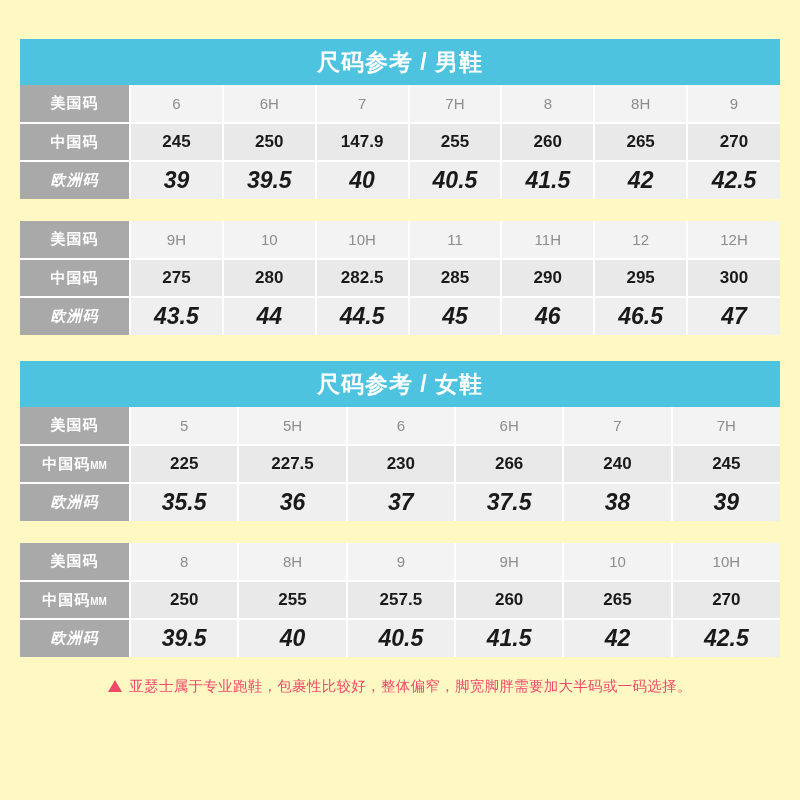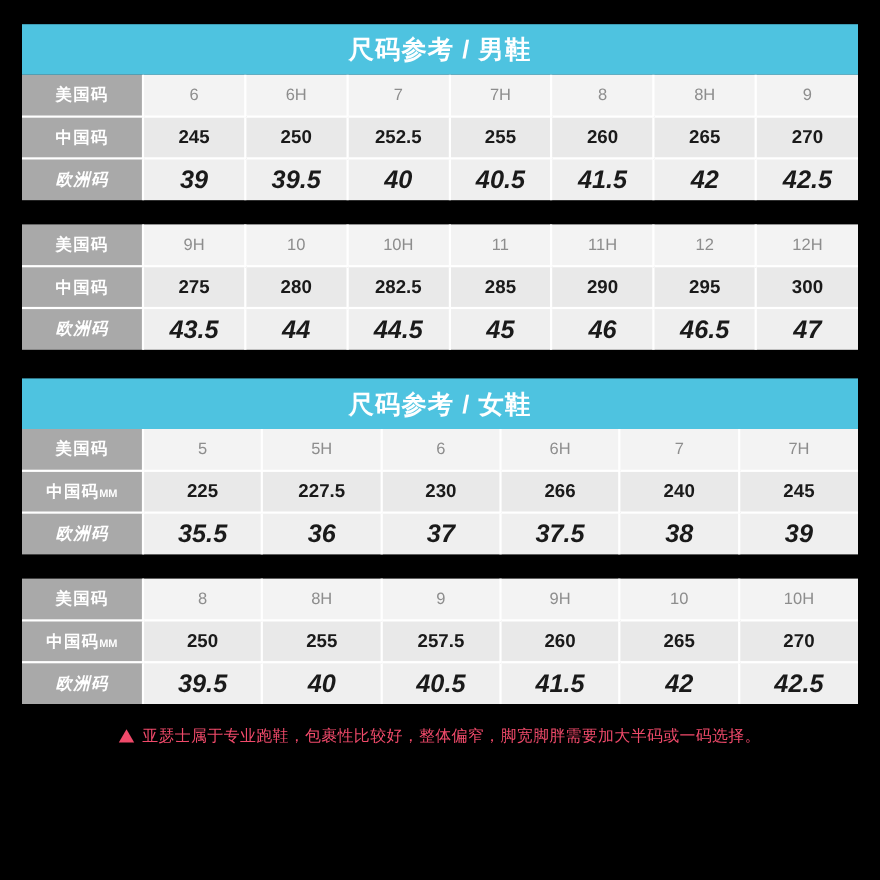--- a/index.html
+++ b/index.html
@@ -5,22 +5,22 @@
   * { box-sizing: border-box; }
   html, body {
     margin: 0; padding: 0;
     width: 800px; height: 800px;
     background: #ffffff;
     font-family: "Liberation Sans", sans-serif;
   }
   .page {
     width: 800px; height: 800px;
     position: relative;
-    background: #000000;
-    padding: 0;
+    background: #fef9c3;
+    padding: 17px;
   }
   .block { width: 760px; margin: 0 auto; }
 
   .section-title {
     background: #4ec3e0;
     color: #ffffff;
     font-size: 23px;
     font-weight: bold;
     text-align: center;
     letter-spacing: 1px;
@@ -125,21 +125,21 @@
         <td class="cell-light">7</td>
         <td class="cell-light">7H</td>
         <td class="cell-light">8</td>
         <td class="cell-light">8H</td>
         <td class="cell-light">9</td>
       </tr>
       <tr>
         <td class="rowhead">中国码</td>
         <td class="cell-strong">245</td>
         <td class="cell-strong">250</td>
-        <td class="cell-strong">252.5</td>
+        <td class="cell-strong">147.9</td>
         <td class="cell-strong">255</td>
         <td class="cell-strong">260</td>
         <td class="cell-strong">265</td>
         <td class="cell-strong">270</td>
       </tr>
       <tr>
         <td class="rowhead">欧洲码</td>
         <td class="cell-strong-alt">39</td>
         <td class="cell-strong-alt">39.5</td>
         <td class="cell-strong-alt">40</td>

